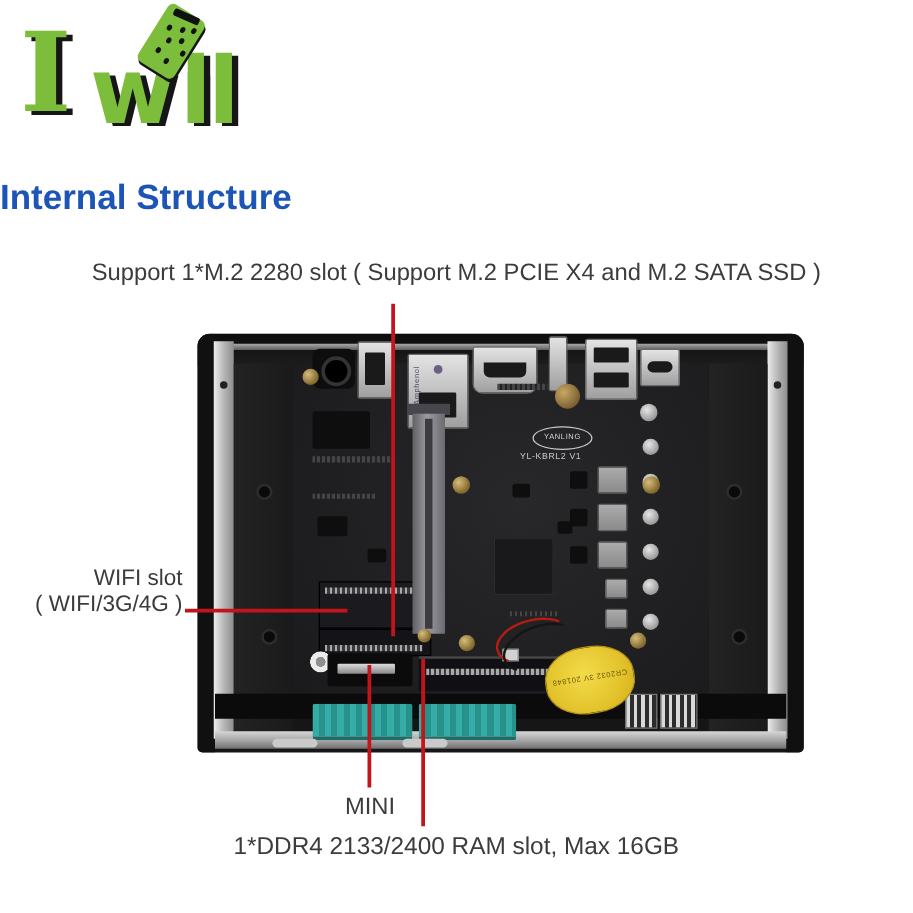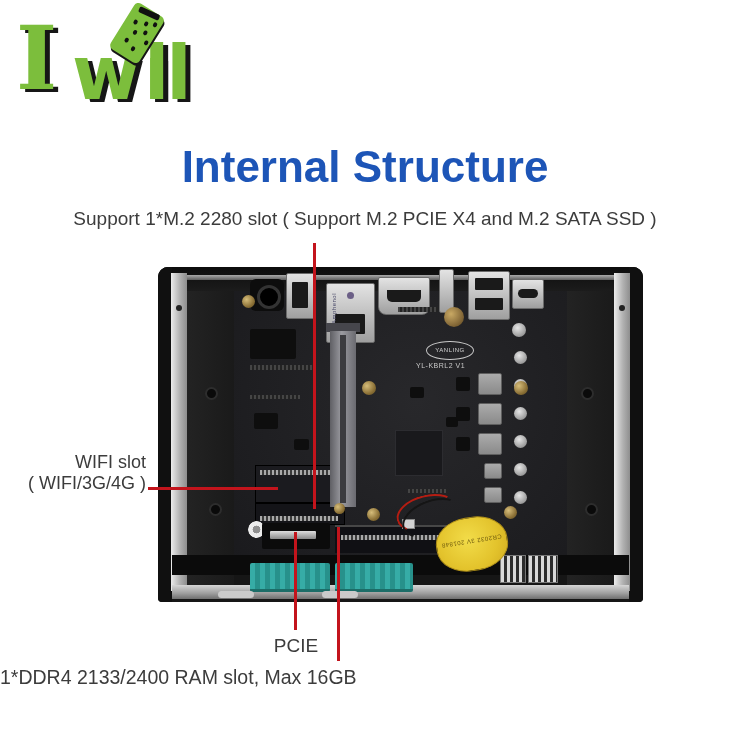--- a/index.html
+++ b/index.html
@@ -15,34 +15,34 @@
             font-size:74px;line-height:74px;letter-spacing:-3px;color:#7cbe3c;
             text-shadow:5px 3px 0 #161616;}
   .leaf{left:104px;top:2px;width:34px;height:54px;background:#7cbe3c;border-radius:5px;
         transform:rotate(32deg);box-shadow:2px 2px 0 #161616;}
   .leaf-tip{left:6px;top:1px;width:22px;height:6px;background:#111;border-radius:2px;transform:rotate(-8deg);}
   .leaf-dot{left:8px;top:16px;width:4px;height:5px;border-radius:50%;background:#111;
             box-shadow:10px -4px 0 #111,18px -8px 0 #111,5px 9px 0 #111,14px 4px 0 #111,
                        20px 12px 0 #111,2px 20px 0 #111,12px 24px 0 #111;}
 
   
-  .title{left:0;right:0;top:142px;text-align:center;font-size:44px;font-weight:bold;
+  .title{left:0;right:0;top:142px;font-size:28px;font-weight:bold;
          color:#1d55b7;letter-spacing:0px;}
   .subtitle{left:0;right:0;top:208px;text-align:center;font-size:19px;color:#3c3c3c;}
 
   
   .rline{background:#c3141c;z-index:9;}
   .line-m2{left:313px;top:243px;width:3px;height:266px;}
   .line-minipcie{left:148px;top:487px;width:130px;height:3px;}
   .line-sata{left:294px;top:532px;width:3px;height:98px;}
   .line-ram{left:337px;top:527px;width:3px;height:134px;}
   .label-minipcie{left:6px;top:452px;width:140px;text-align:right;font-size:18px;
                   line-height:21px;color:#3c3c3c;z-index:9;}
   .label-sata{left:246px;top:635px;width:100px;text-align:center;font-size:19px;color:#3c3c3c;z-index:9;}
-  .label-ram{left:0;right:0;top:666px;text-align:left;font-size:19.5px;color:#3c3c3c;z-index:9;}
+  .label-ram{left:0;right:0;top:666px;text-align:center;font-size:19.5px;color:#3c3c3c;z-index:9;}
 
   
   .photo{left:158px;top:267px;width:485px;height:335px;background:#161616;
          border-radius:10px 10px 4px 4px;overflow:hidden;}
   .case-top{left:0;top:0;width:485px;height:26px;background:linear-gradient(#0c0c0c,#1d1d1d);}
   .case-top-strip{left:14px;top:8px;width:457px;height:5px;background:linear-gradient(#a9a9a9,#5e5e5e);}
   .case-left-outer{left:0;top:0;width:14px;height:335px;background:#101010;}
   .case-right-outer{left:471px;top:0;width:14px;height:335px;background:#101010;}
   .silver-strip{top:6px;width:16px;height:318px;background:linear-gradient(90deg,#ececec,#b2b2b2 55%,#8e8e8e);}
   .strip-l{left:13px;} .strip-r{left:456px;}
@@ -244,16 +244,16 @@
 
   <div class="abs rline line-m2"></div>
   <div class="abs rline line-minipcie"></div>
   <div class="abs rline line-sata"></div>
   <div class="abs rline line-ram"></div>
 
   <div class="abs label-minipcie">
     <div>WIFI slot</div>
     <div>( WIFI/3G/4G )</div>
   </div>
-  <div class="abs label-sata">PCIE</div>
+  <div class="abs label-sata">MINI</div>
   <div class="abs label-ram">1*DDR4 2133/2400 RAM slot, Max 16GB</div>
 
 </div>
 
 </body></html>

